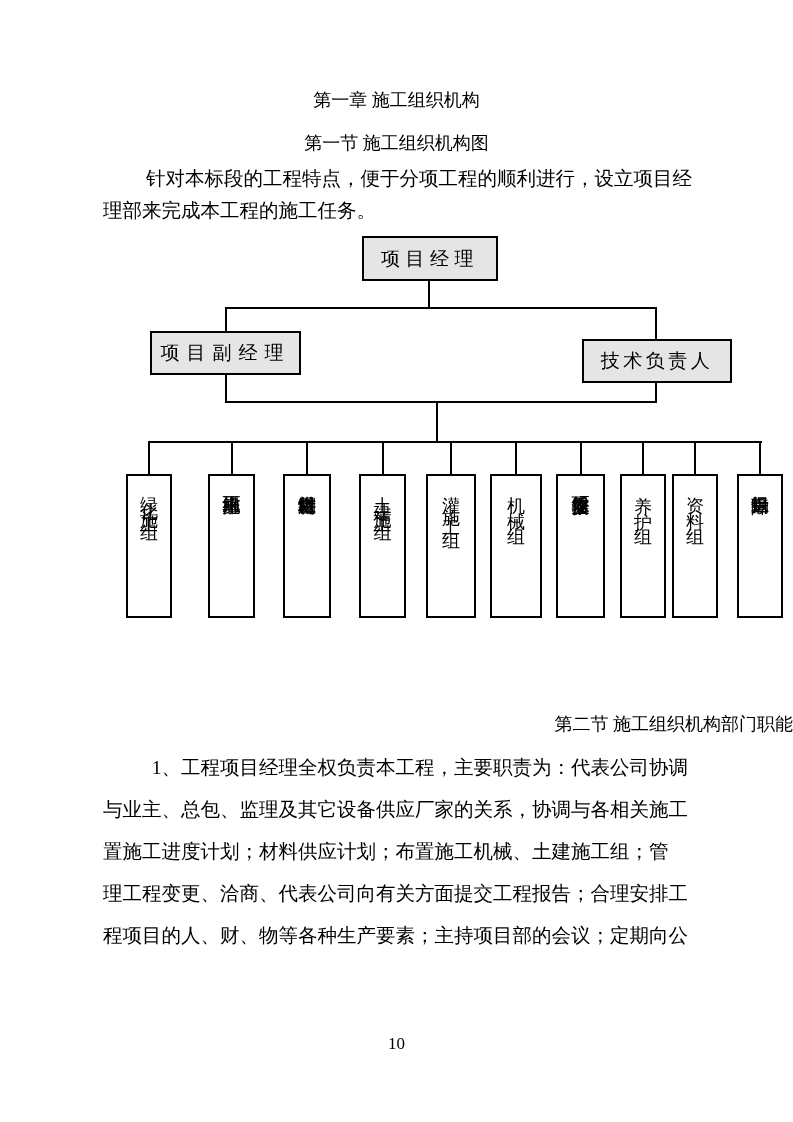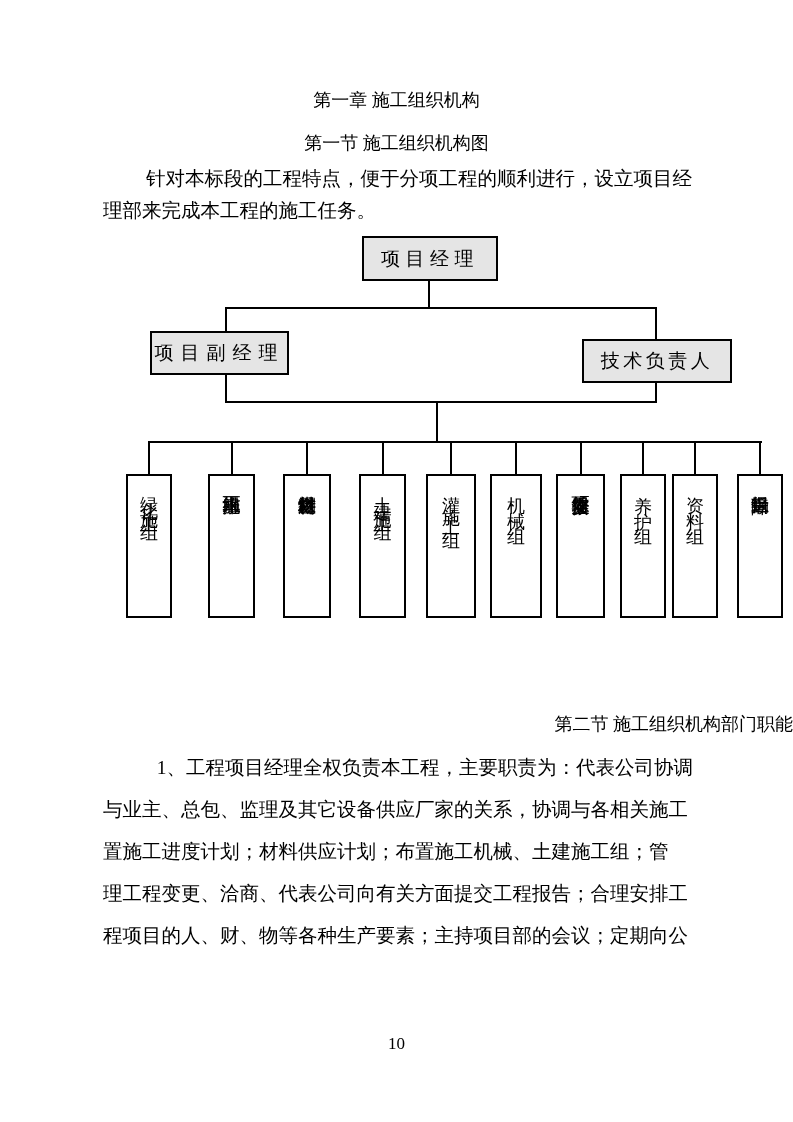--- a/index.html
+++ b/index.html
@@ -34,35 +34,35 @@
     position: absolute;
     left: 103px;
     width: 590px;
     font-size: 19.5px;
   }
   .intro  { top: 163px; }
   .duties { top: 747px; }
   .intro .line  { line-height: 32px; white-space: nowrap; }
   .duties .line { line-height: 42px; white-space: nowrap; }
   .indent-first  { text-indent: 2.2em; }
-  .indent-number { text-indent: 2.5em; text-align: right; }
+  .indent-number { text-indent: 2.5em; }
 
   
   .chart { position: absolute; left: 0; top: 236px; width: 793px; height: 390px; }
   .cbox {
     position: absolute;
     border: 2px solid #000;
     background: #e5e5e5;
     display: flex;
     align-items: center;
     justify-content: center;
     font-size: 19px;
   }
   .box-pm  { left: 362px; top: 0;     width: 136px; height: 45px; letter-spacing: 5.5px; }
-  .box-dpm { left: 150px; top: 95px;  width: 139px; height: 44px; letter-spacing: 7px;   z-index: 2; }
+  .box-dpm { left: 150px; top: 95px;  width: 151px; height: 44px; letter-spacing: 7px;   z-index: 2; }
   .box-td  { left: 582px; top: 103px; width: 150px; height: 44px; letter-spacing: 3.5px; z-index: 2; }
 
   .rect-frame {
     position: absolute;
     left: 225px; top: 71px;
     width: 432px; height: 96px;
     border: 2px solid #000;
     background: transparent;
     z-index: 1;
   }

